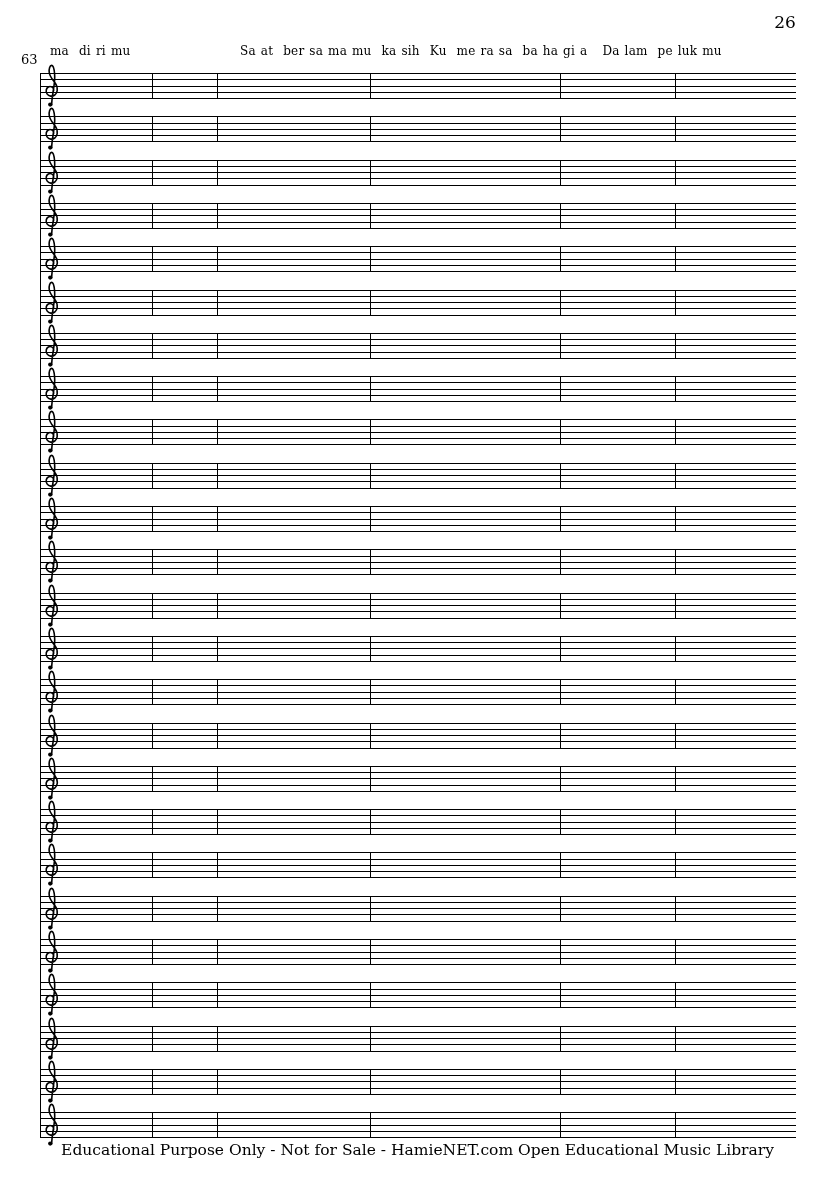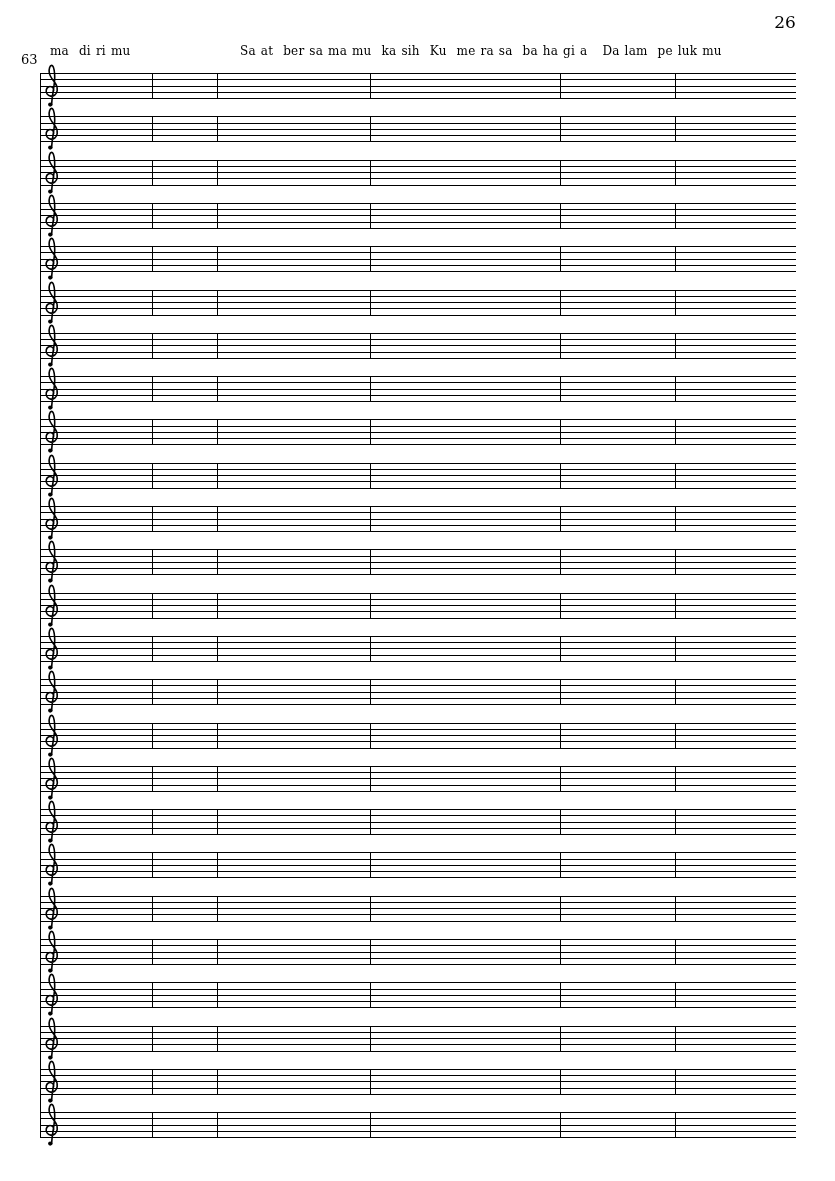--- a/index.html
+++ b/index.html
@@ -467,20 +467,21 @@
         <div class="barline" style="left: 519.5px;"></div>
         <div class="barline" style="left: 634.5px;"></div>
         <svg class="clef-svg" viewBox="0 0 18 46">
           <use href="#clef-symbol"></use>
         </svg>
       </div>
     </div>
 
   <div class="system-barline" id="system-barline" style="left: 40px; top: 73px; height: 1065.2px;"></div>
 
+  <div class="footer">Educational Purpose Only - Not for Sale - HamieNET.com Open Educational Music Library</div>
 
   <div class="defs-holder">
     <svg width="0" height="0" aria-hidden="true">
       <defs>
         <g id="clef-symbol">
           <path fill="none" stroke="#000" stroke-width="1.6" stroke-linecap="round" stroke-linejoin="round" d="M10.2 43
                    C10.2 38 11 33.5 11.8 28.5
                    C12.8 22.5 13.6 17 13.1 12
                    C12.8 8 11.6 3.4 10 3.4
                    C8.4 3.4 7.4 6.8 7.7 10.2

